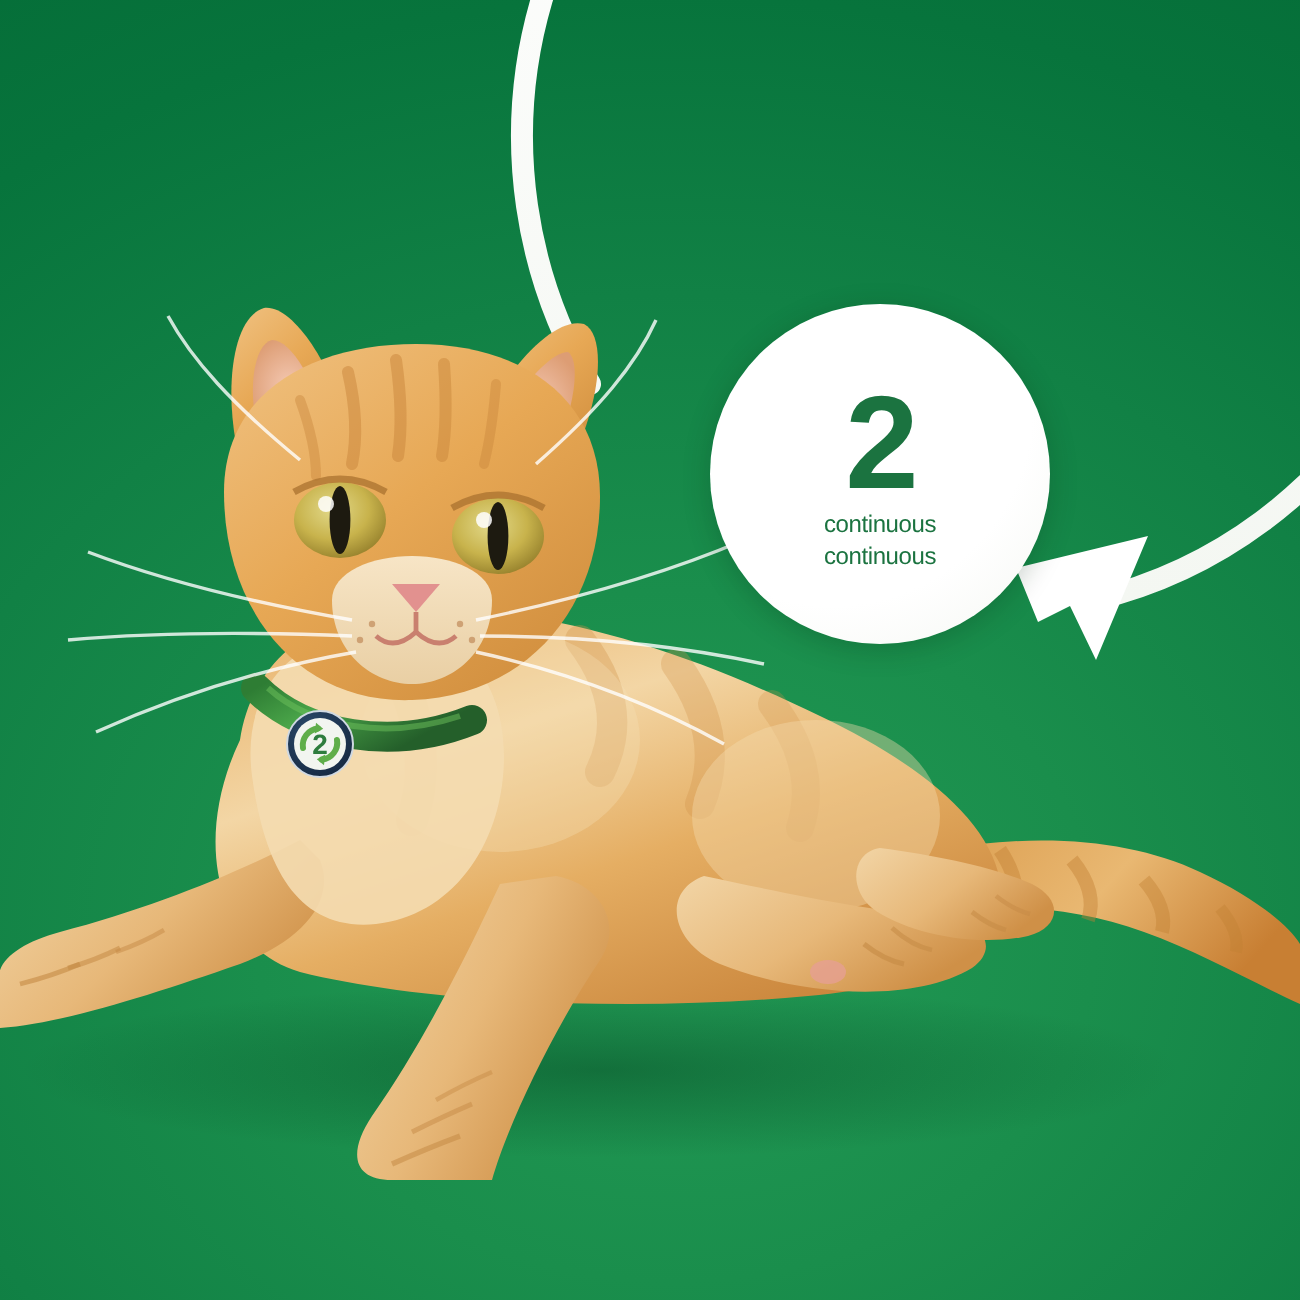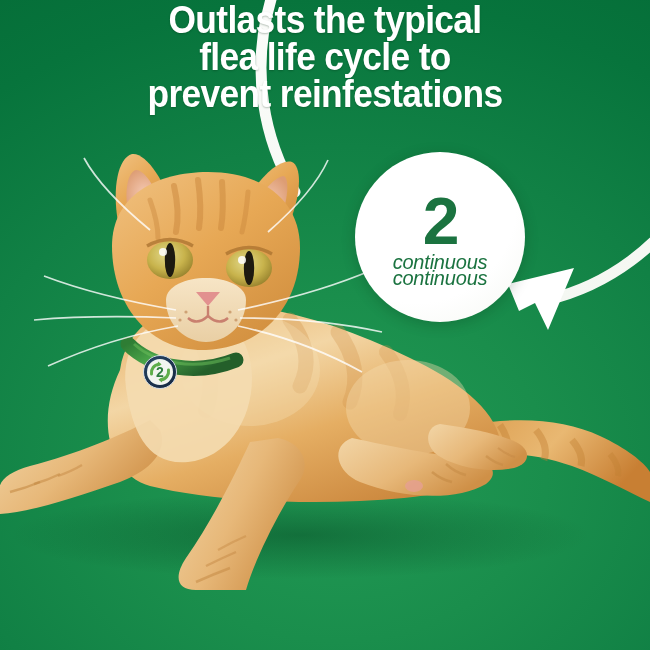--- a/index.html
+++ b/index.html
@@ -77,22 +77,21 @@
     color:#57ab3d;
     font-size:27px;
     font-weight:bold;
     font-style:italic;
     line-height:26px;
     letter-spacing:-0.6px;
     margin-top:1px;
   }
   .badge-sub {
     color:#1b7340;
-    font-size:20px;
-    font-style:italic;
+    font-size:12px;
     line-height:16.5px;
     text-align:center;
     margin-top:4px;
     letter-spacing:-0.2px;
   }
 
   
   .cat {
     position:absolute;
     left:0; top:120px;
@@ -128,25 +127,20 @@
     line-height:14px;
     z-index:2;
   }
   .tag-arrows { position:absolute; left:0; top:0; width:26px; height:26px; }
 </style>
 </head>
 <body>
 
 <div id="ad">
 
-  <div class="headline">
-    <span class="hl-line">Outlasts the typical</span>
-    <span class="hl-line">flea life cycle to</span>
-    <span class="hl-line">prevent reinfestations</span>
-  </div>
 
   <svg class="ring-svg" viewBox="0 0 650 650">
     <defs>
       <linearGradient id="ringShade" x1="0" y1="0" x2="0" y2="1">
         <stop offset="0%" stop-color="#ffffff"></stop>
         <stop offset="100%" stop-color="#f4f7f2"></stop>
       </linearGradient>
     </defs>
 
     <path d="M 547 300

